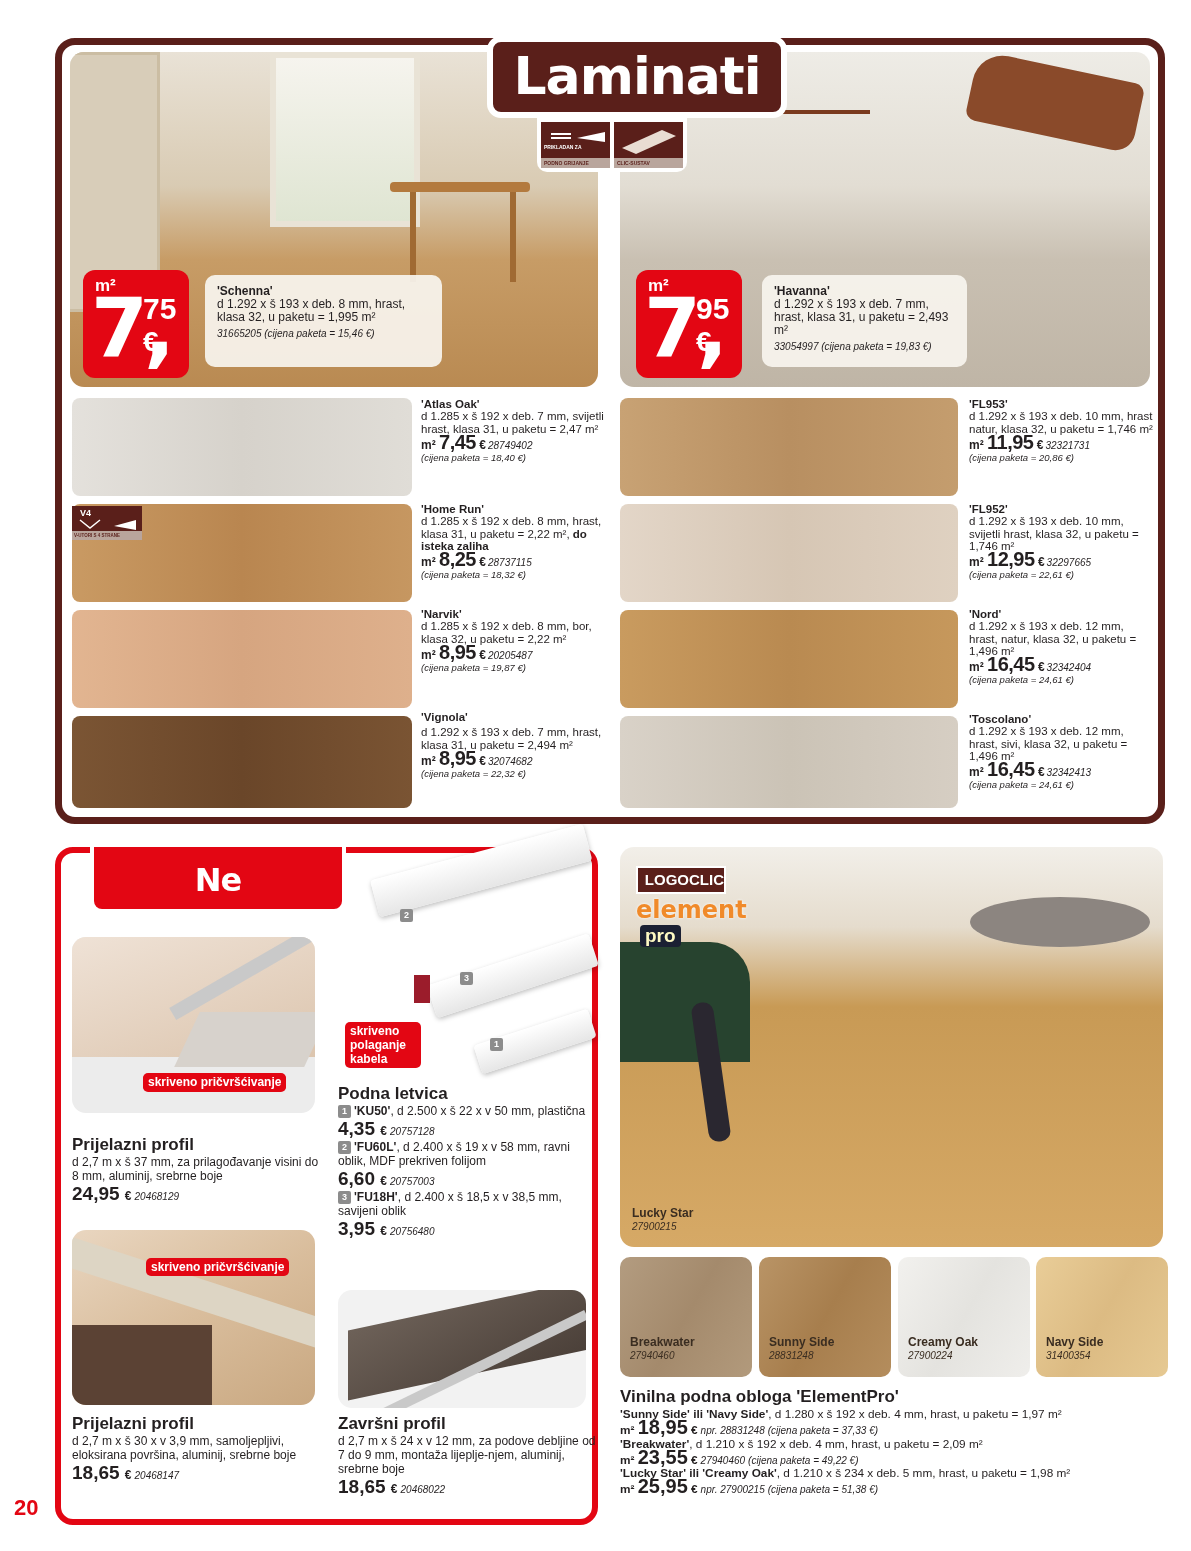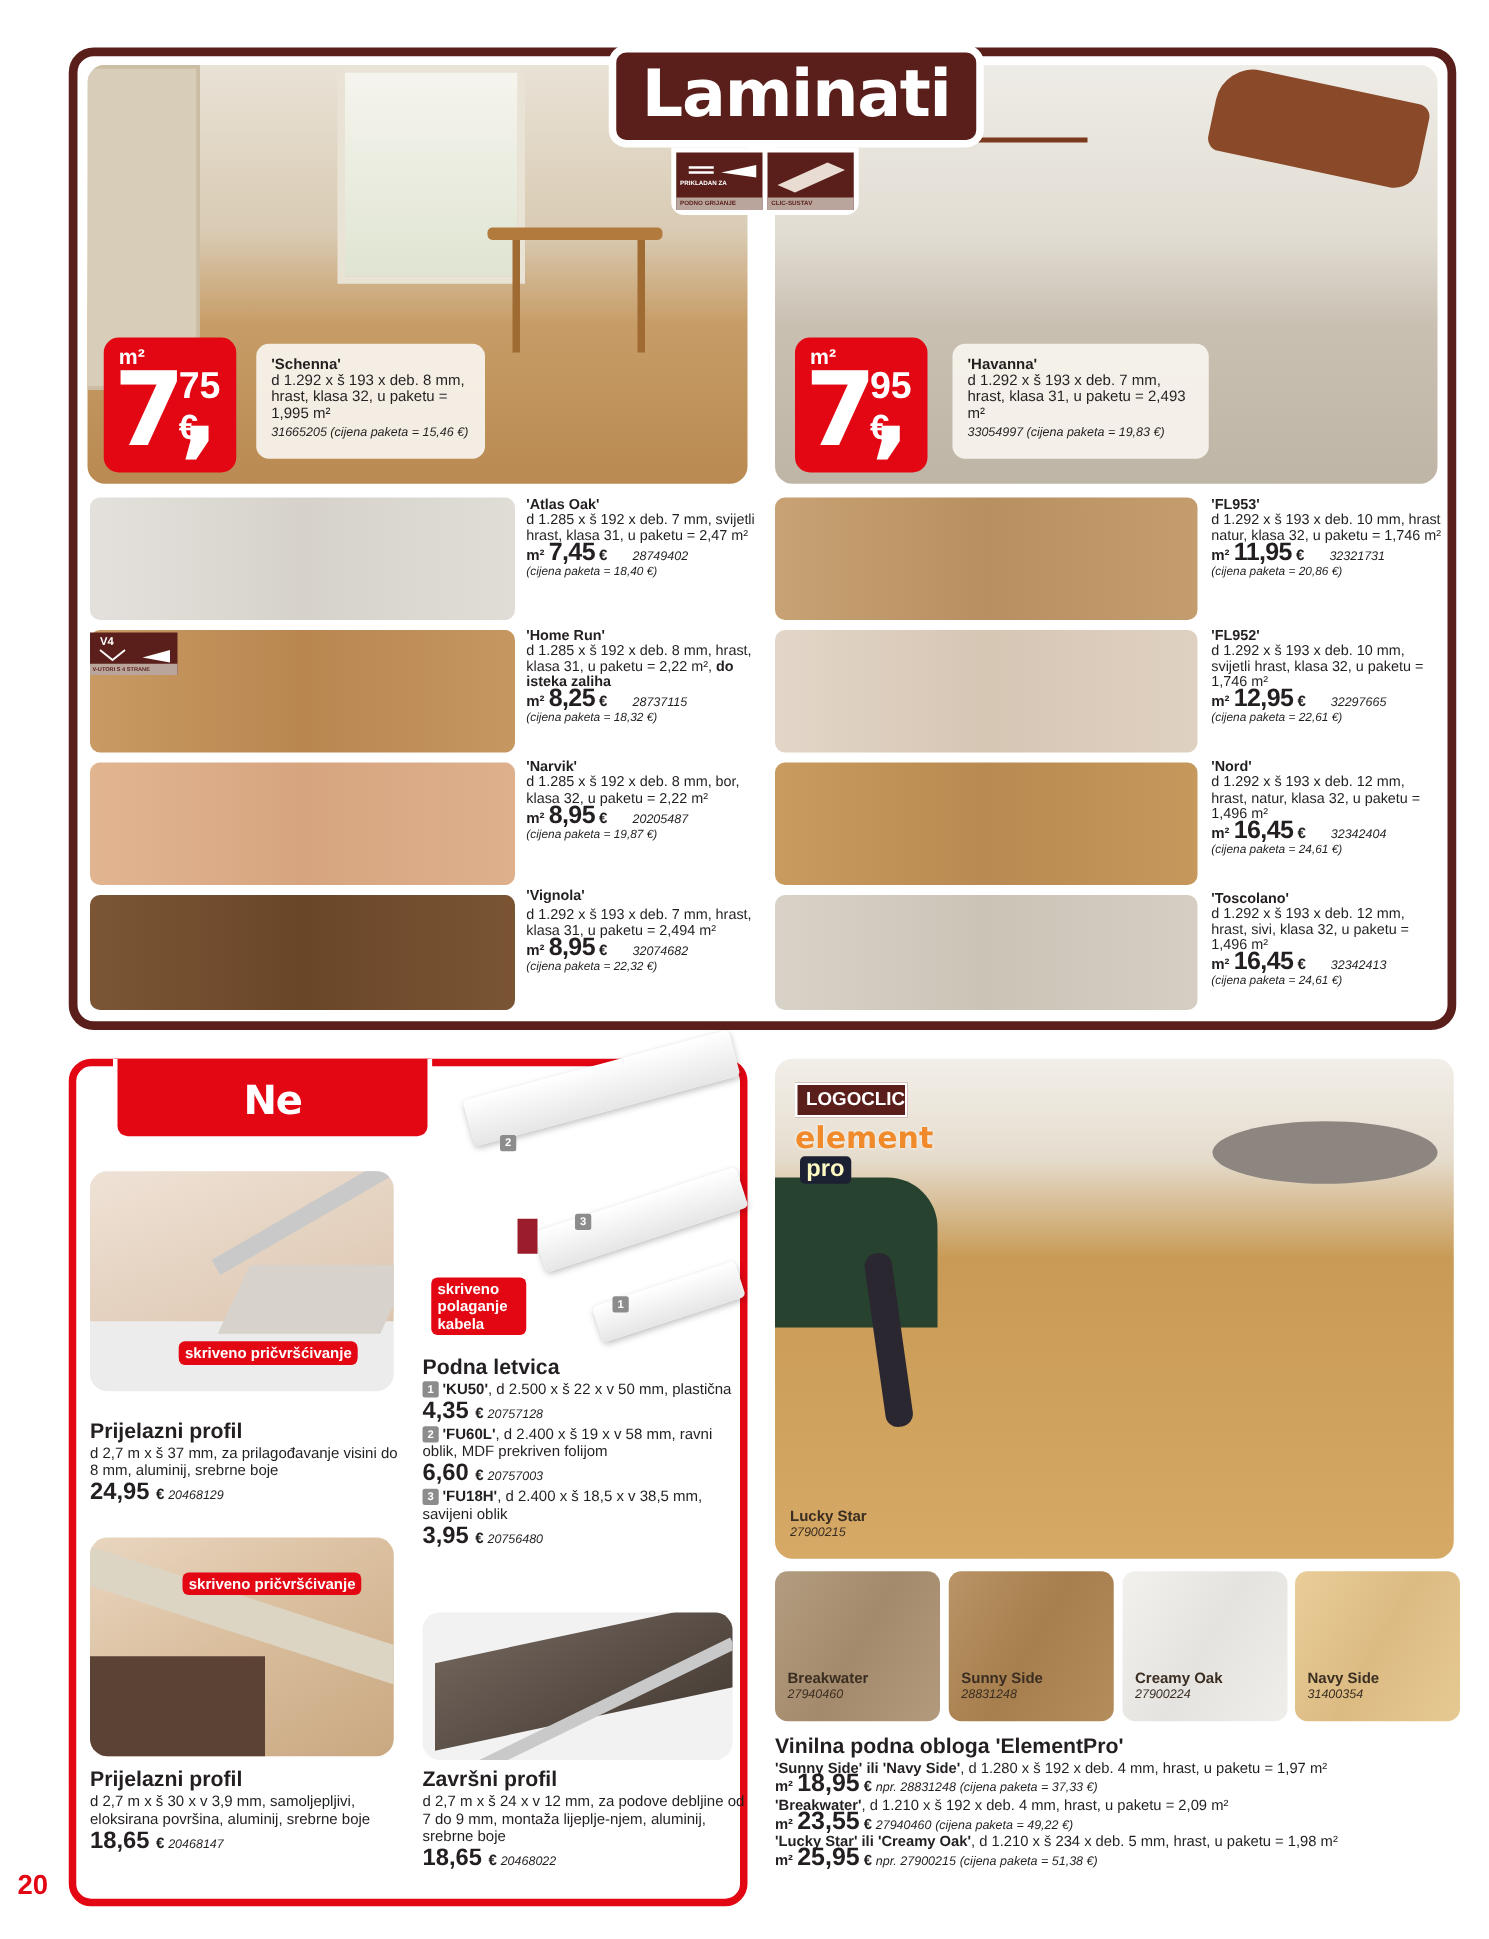--- a/index.html
+++ b/index.html
@@ -23,21 +23,21 @@
 .price-box .cents{position:absolute;left:60px;top:22px;font-size:30px}
 .price-box .eur{position:absolute;left:60px;top:56px;font-size:28px}
 .info-box{background:rgba(247,244,238,.93);border-radius:10px;padding:10px 12px;font-size:12px;line-height:13px}
 .info-box .name{font-weight:bold}
 .info-box .sku{font-style:italic;font-size:10px;margin-top:3px}
 .swatch{border-radius:8px}
 .prod-text{font-size:11.5px;line-height:12.3px;width:185px}
 .prod-text .name{font-weight:bold}
 .prod-text .pl{font-weight:bold;font-size:12px;margin-top:1px;white-space:nowrap}
 .prod-text .pl .big{font-size:20px;letter-spacing:-.5px}
-.prod-text .pl .sku{font-weight:normal;font-style:italic;font-size:10px;margin-left:20px}
+.prod-text .pl .sku{font-weight:normal;font-style:italic;font-size:10px;margin-left:2px}
 .prod-text .pk{font-style:italic;font-size:9.5px}
 .v4{left:72px;top:506px;width:70px;height:34px;background:#5a1f1a;color:#fff;font-size:9px;font-weight:bold}
 .v4 .l2{position:absolute;left:0;right:0;bottom:0;height:9px;background:#b9a59c;color:#5a1f1a;font-size:4.5px;line-height:9px;padding-left:2px}
 
 .nz-frame{left:55px;top:847px;width:543px;height:678px;border:6px solid #e30613;border-radius:18px;background:#fff}
 .nz-title{left:90px;top:847px;width:256px;height:66px;background:#e30613;border-radius:0 0 12px 12px;color:#fff;font-weight:bold;font-size:32px;text-align:center;line-height:66px;font-family:"DejaVu Sans",sans-serif;letter-spacing:-1px;border:4px solid #fff;border-top:none}
 .img-card{border-radius:14px;background:#ececec;overflow:hidden}
 .red-tag{background:#e30613;color:#fff;font-weight:bold;font-size:12px;border-radius:5px;padding:2px 5px;white-space:nowrap}
 .acc-title{font-weight:bold;font-size:17px}
 .acc-desc{font-size:12px;line-height:14px}
@@ -92,21 +92,21 @@
     <div class="lbl">CLIC-SUSTAV</div>
   </div>
 </div>
 
 <div class="abs price-box" style="left:83px;top:270px">
   <span class="m2">m²</span>
   <span class="main">7,</span>
   <span class="cents">75</span>
   <span class="eur">€</span>
 </div>
-<div class="abs info-box" style="left:205px;top:275px;width:183px;height:92px">
+<div class="abs info-box" style="left:205px;top:275px;width:237px;height:92px">
   <div class="name">'Schenna'</div>
   <div>d 1.292 x š 193 x deb. 8 mm, hrast, klasa 32, u paketu = 1,995 m²</div>
   <div class="sku"><span>31665205</span> <span>(cijena paketa = 15,46 €)</span></div>
 </div>
 
 <div class="abs price-box" style="left:636px;top:270px">
   <span class="m2">m²</span>
   <span class="main">7,</span>
   <span class="cents">95</span>
   <span class="eur">€</span>

